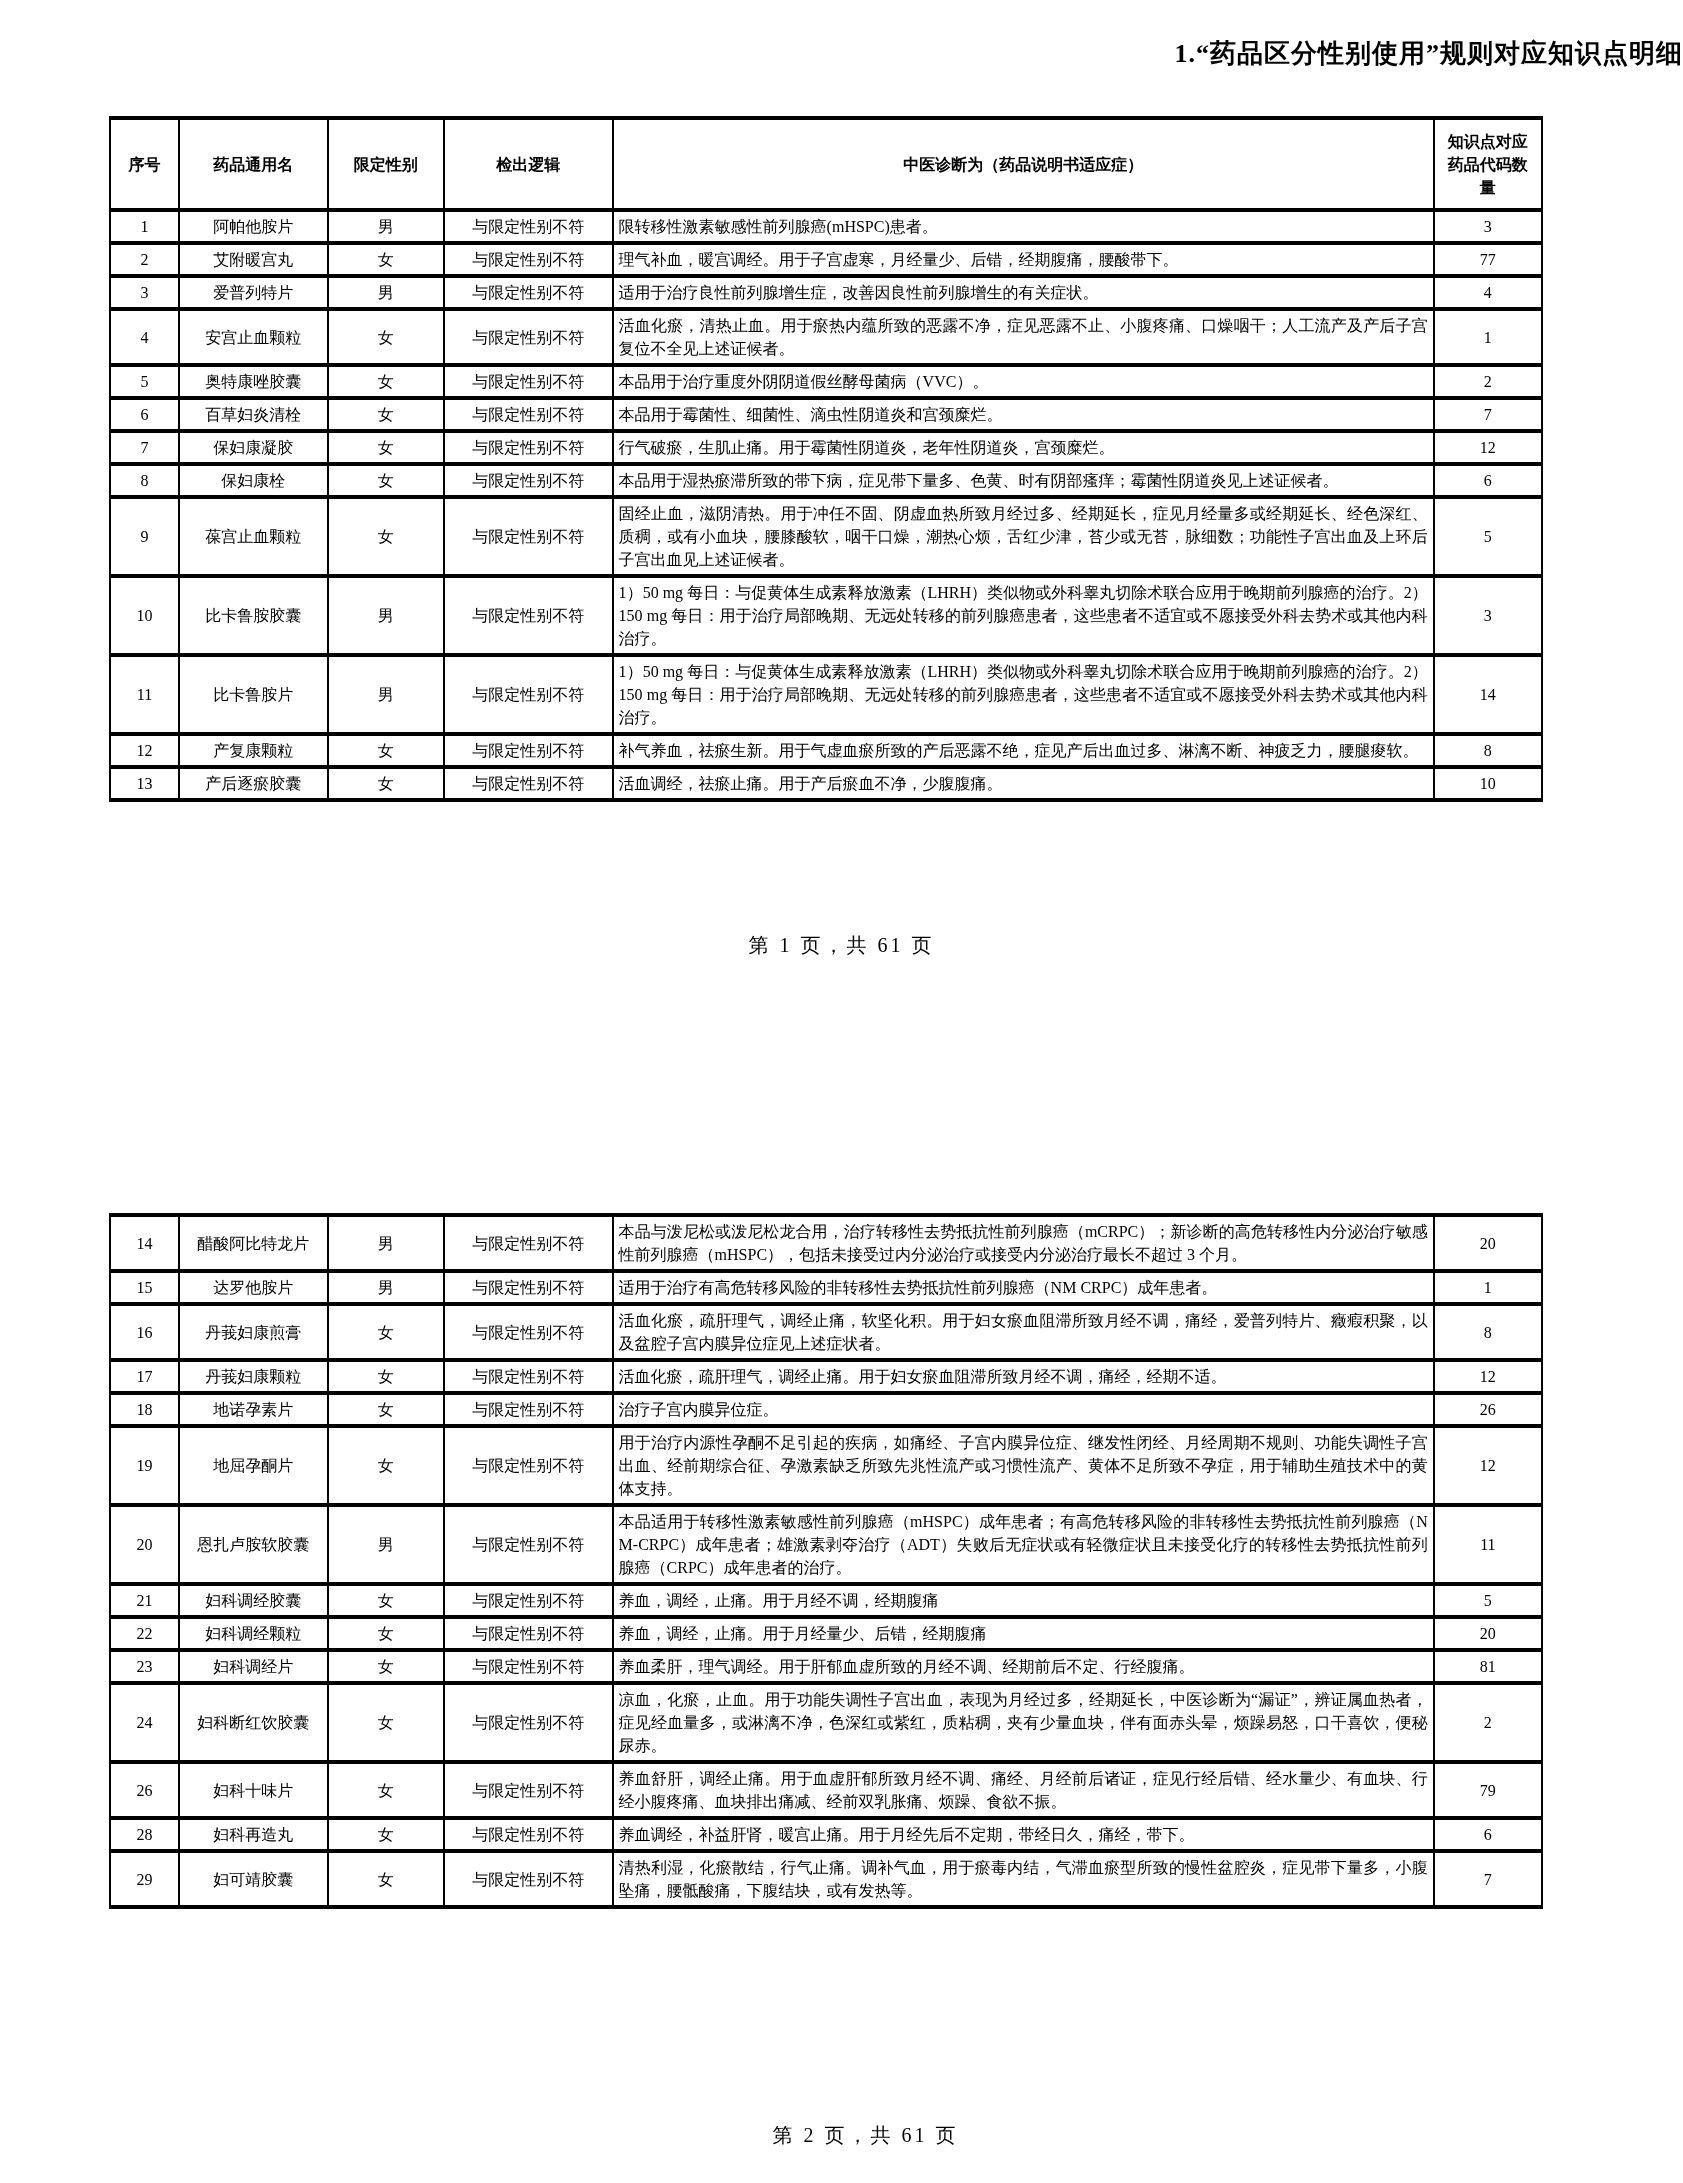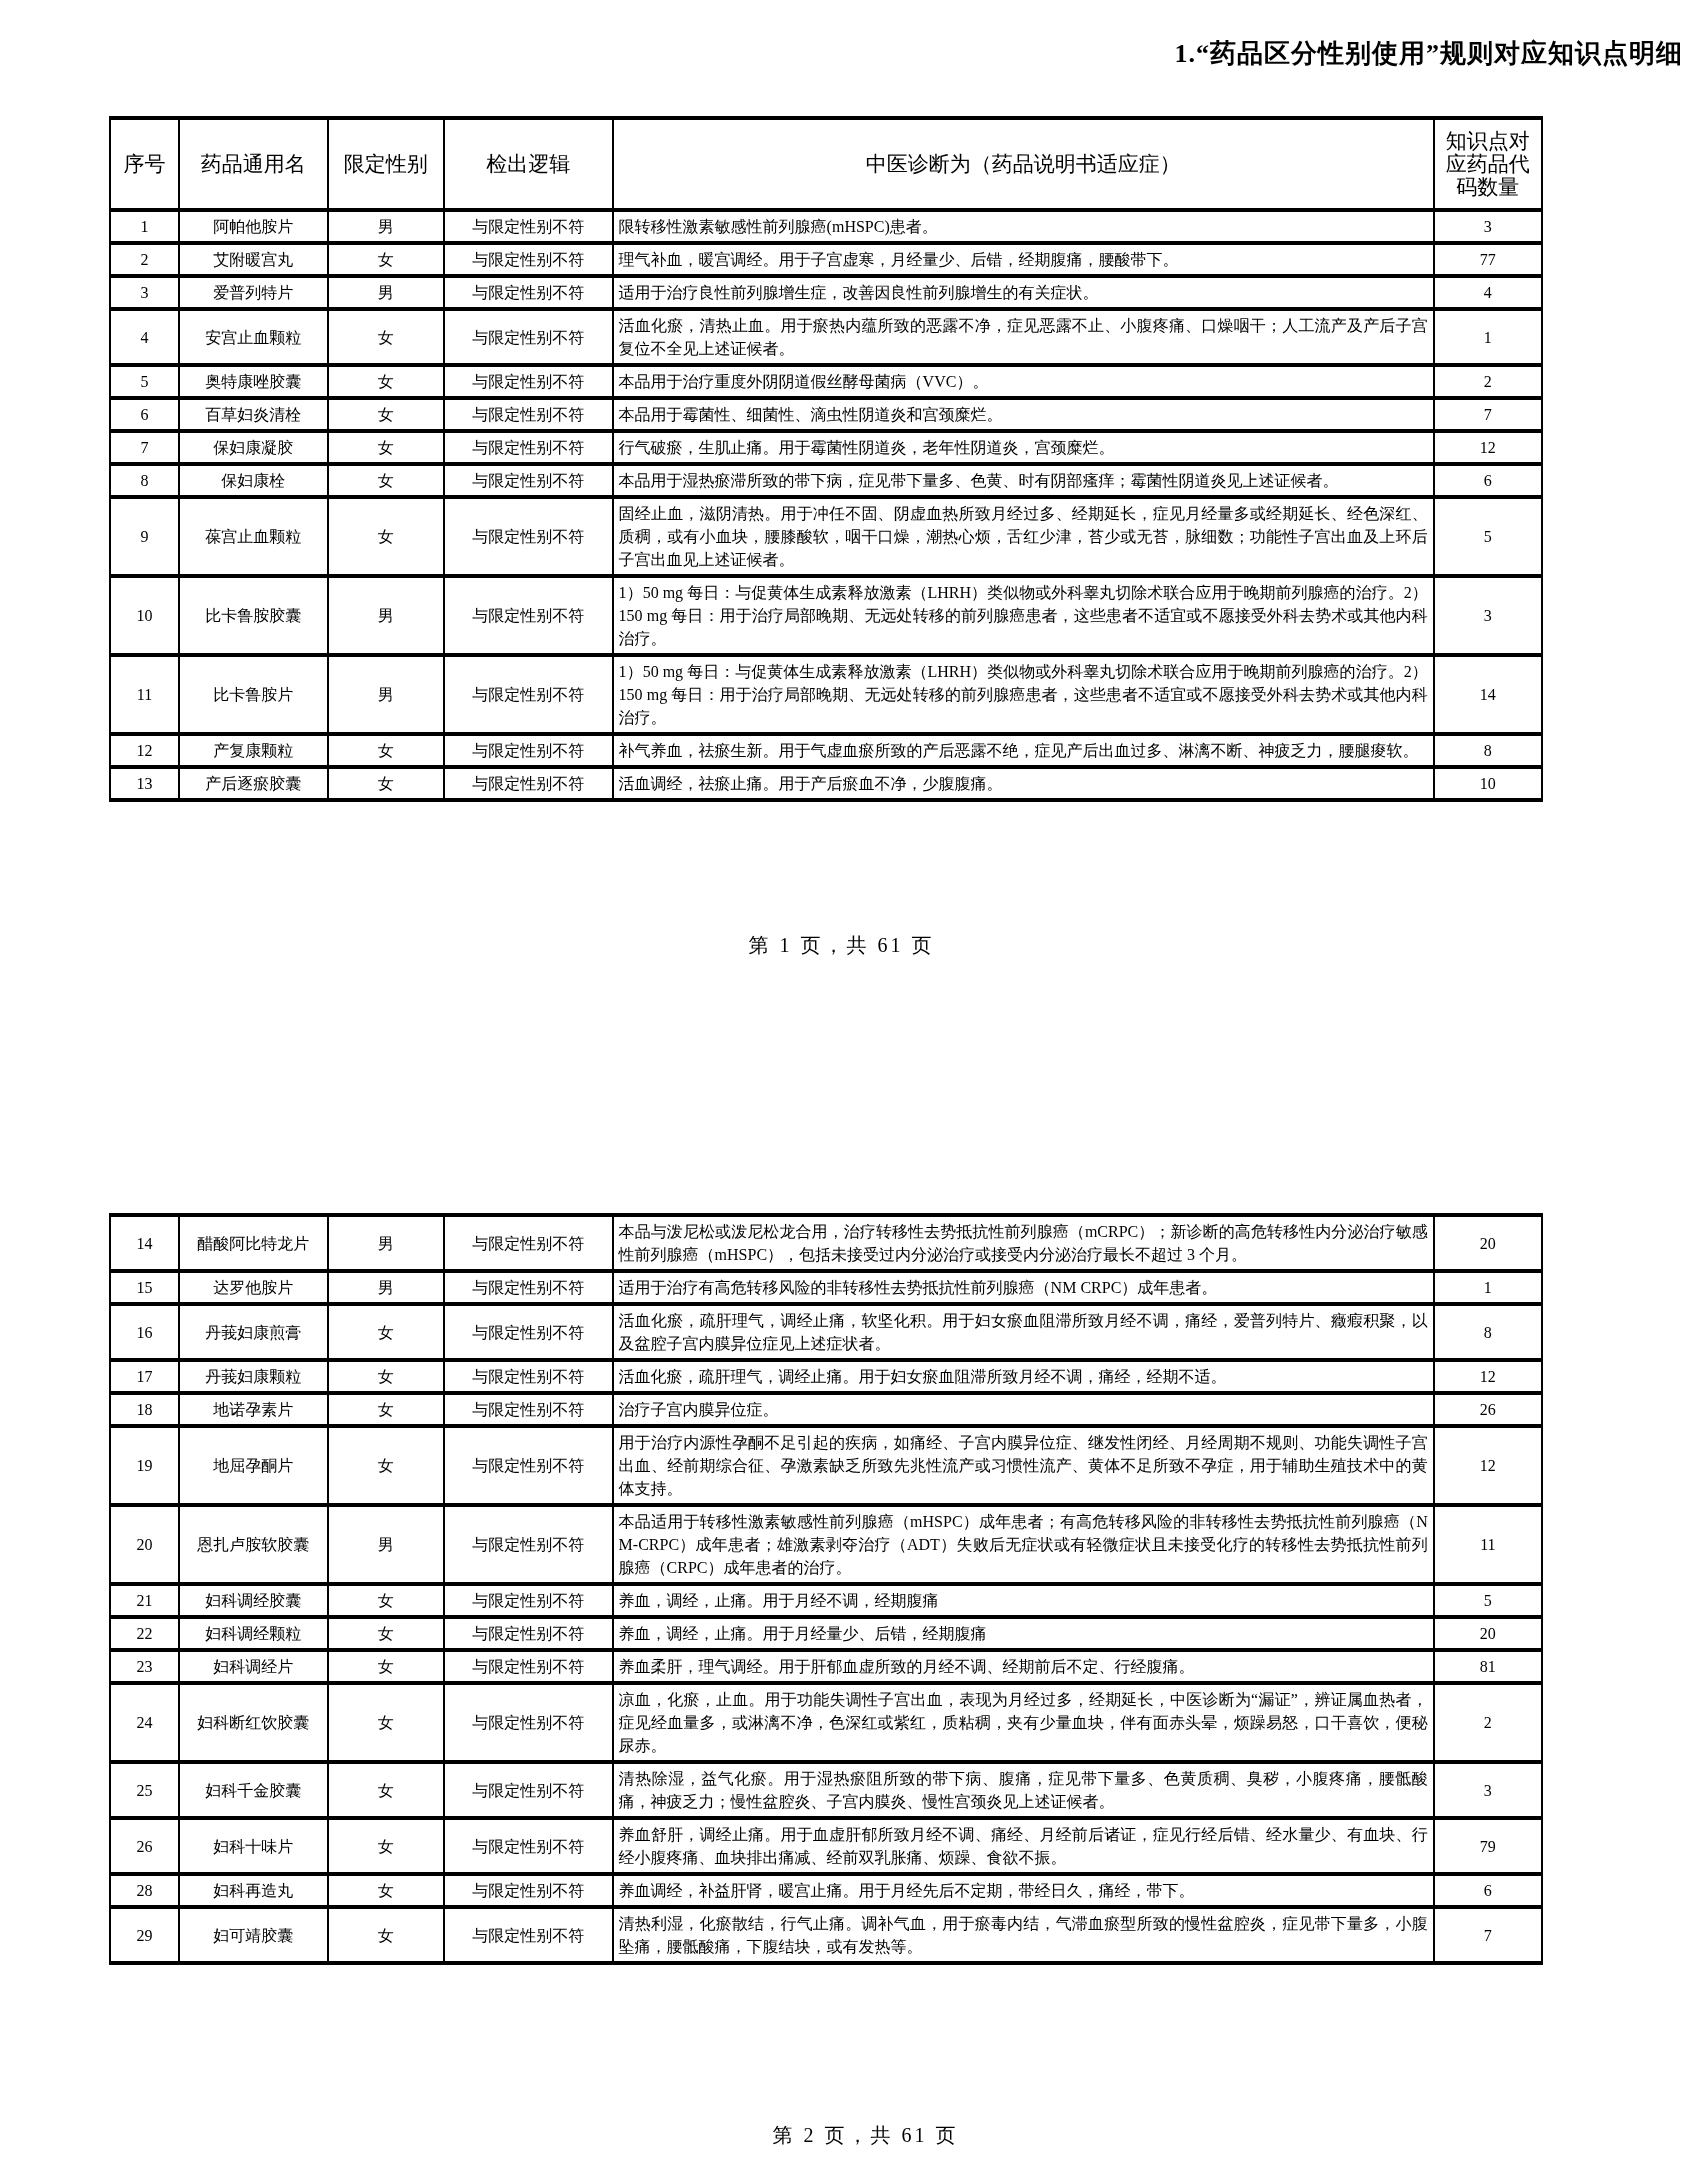--- a/index.html
+++ b/index.html
@@ -40,22 +40,22 @@
     border-top-width: 4px;
     border-bottom-width: 4px;
     font-size: 16px;
     line-height: 23px;
     padding: 3px 5px;
     vertical-align: middle;
     text-align: center;
     word-break: break-all;
   }
   table.rules thead th {
-    font-size: 21px;
-    font-weight: normal;
+    font-size: 16px;
+    font-weight: bold;
     height: 84px;
     padding: 2px 7px;
   }
   table.rules td.c-basis {
     text-align: justify;
     text-align-last: left;
   }
   table.rules td.c-name { padding: 3px 16px; }
   .page-footer {
     position: absolute;
@@ -296,28 +296,20 @@
         </tr>
         <tr>
           <td class="c-no">24</td>
           <td class="c-name">妇科断红饮胶囊</td>
           <td class="c-gender">女</td>
           <td class="c-logic">与限定性别不符</td>
           <td class="c-basis">凉血，化瘀，止血。用于功能失调性子宫出血，表现为月经过多，经期延长，中医诊断为“漏证”，辨证属血热者，症见经血量多，或淋漓不净，色深红或紫红，质粘稠，夹有少量血块，伴有面赤头晕，烦躁易怒，口干喜饮，便秘尿赤。</td>
           <td class="c-count">2</td>
         </tr>
         <tr>
-          <td class="c-no">25</td>
-          <td class="c-name">妇科千金胶囊</td>
-          <td class="c-gender">女</td>
-          <td class="c-logic">与限定性别不符</td>
-          <td class="c-basis">清热除湿，益气化瘀。用于湿热瘀阻所致的带下病、腹痛，症见带下量多、色黄质稠、臭秽，小腹疼痛，腰骶酸痛，神疲乏力；慢性盆腔炎、子宫内膜炎、慢性宫颈炎见上述证候者。</td>
-          <td class="c-count">3</td>
-        </tr>
-        <tr>
           <td class="c-no">26</td>
           <td class="c-name">妇科十味片</td>
           <td class="c-gender">女</td>
           <td class="c-logic">与限定性别不符</td>
           <td class="c-basis">养血舒肝，调经止痛。用于血虚肝郁所致月经不调、痛经、月经前后诸证，症见行经后错、经水量少、有血块、行经小腹疼痛、血块排出痛减、经前双乳胀痛、烦躁、食欲不振。</td>
           <td class="c-count">79</td>
         </tr>
         <tr>
           <td class="c-no">28</td>
           <td class="c-name">妇科再造丸</td>

